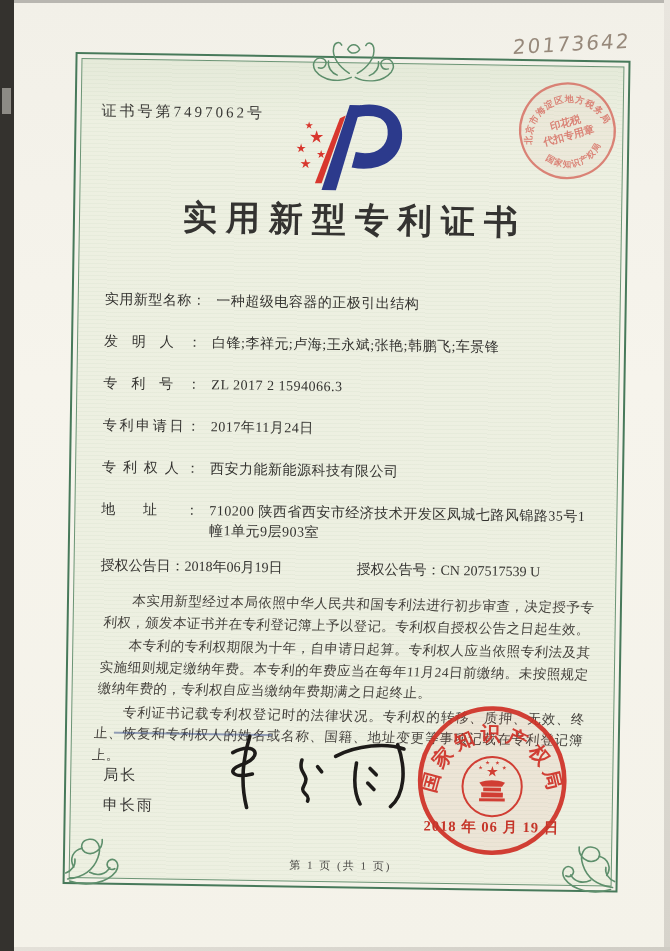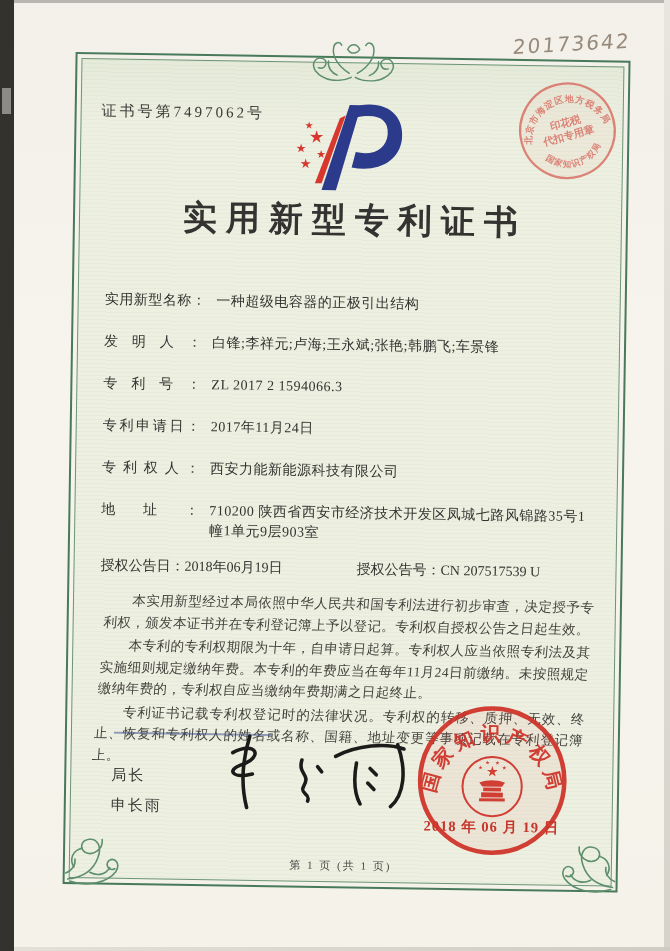--- a/index.html
+++ b/index.html
@@ -49,21 +49,21 @@
   .row-tight{margin-bottom:16px;}
   .grant-row{display:flex;font-size:14px;line-height:20px;margin-bottom:6px;color:#343330;}
   .grant-pair{display:flex;}
   .grant-pair.right{margin-left:74px;}
   .paras{margin-top:14px;transform:skewX(-4deg);}
   .para{
     font-size:13.5px;line-height:21.5px;text-indent:2em;text-align:justify;
     color:#45423d;margin:0 0 2px 0;letter-spacing:0.4px;
   }
   
-  .director{position:absolute;left:40px;top:700px;font-size:15px;color:#3a3936;letter-spacing:2px;line-height:30px;}
+  .director{position:absolute;left:32px;top:700px;font-size:15px;color:#3a3936;letter-spacing:2px;line-height:30px;}
   .signature{position:absolute;left:138px;top:668px;width:210px;height:84px;}
   .ink-line{position:absolute;left:42px;top:672px;width:158px;height:2px;background:rgba(55,75,140,0.5);filter:blur(0.6px);}
   
   .seal{position:absolute;left:342px;top:636px;width:158px;height:158px;opacity:0.93;}
   .seal-date{
     position:absolute;left:338px;top:752px;width:166px;text-align:center;
     color:#c53529;font-size:14.5px;font-weight:bold;letter-spacing:1px;
   }
   .tax-stamp{position:absolute;left:434px;top:12px;width:104px;height:104px;transform:rotate(-16deg);opacity:0.8;}
   

